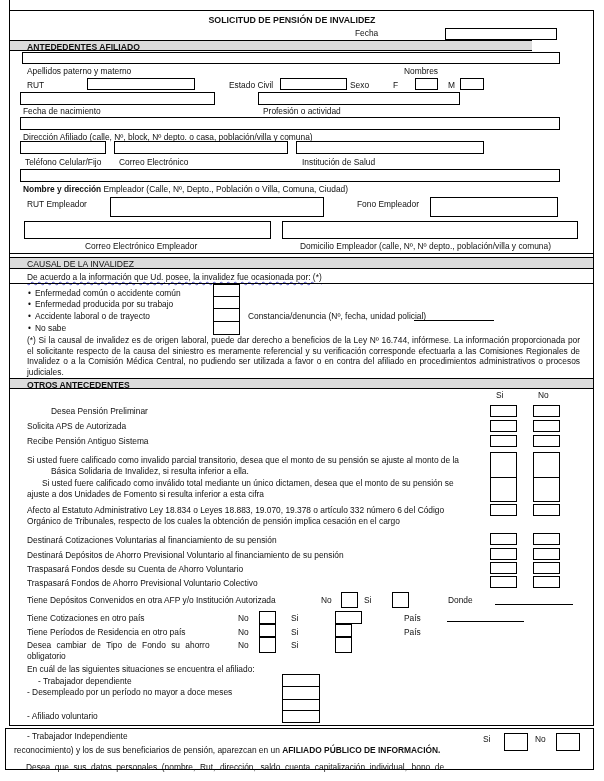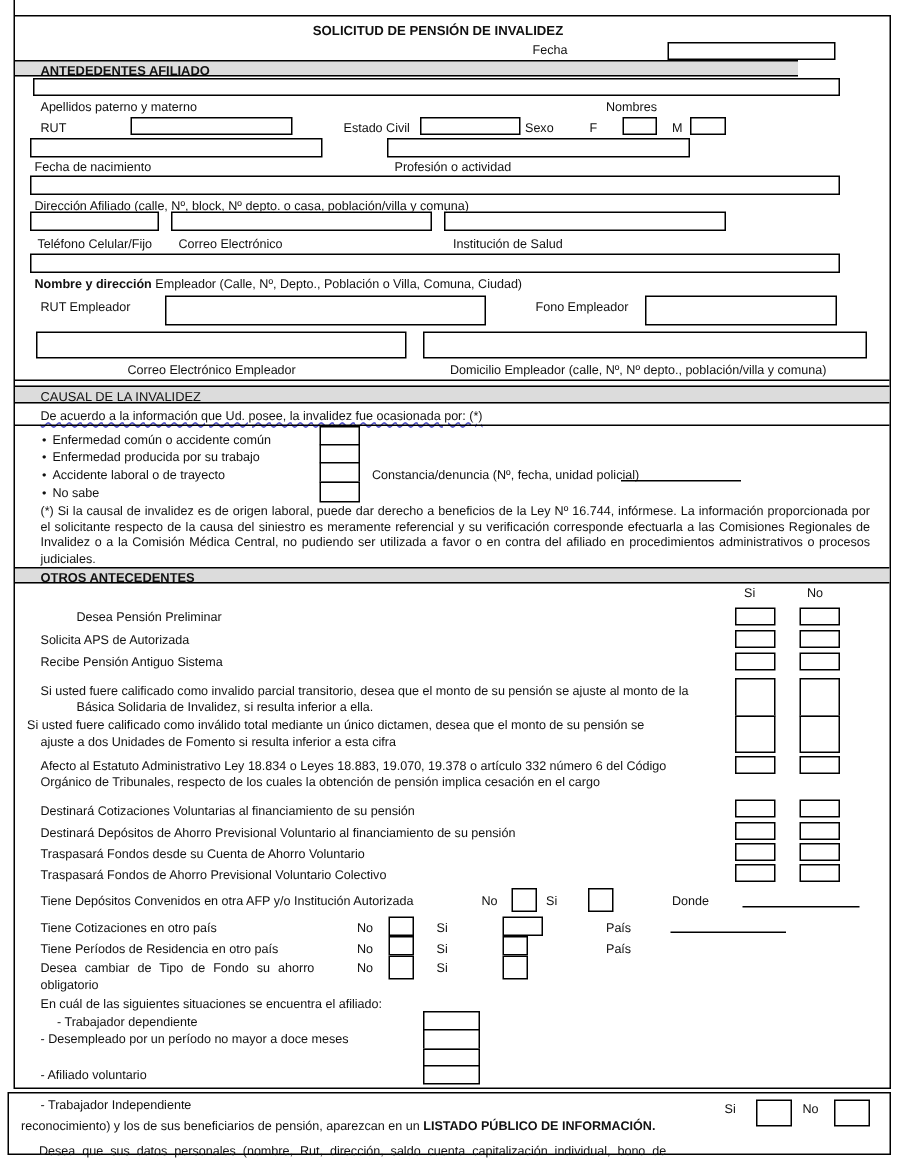--- a/index.html
+++ b/index.html
@@ -112,21 +112,21 @@
 
 <div class="txt" style="left:27px;top:436px;">Recibe Pensión Antiguo Sistema</div>
 <div class="box" style="left:490px;top:435px;width:27px;height:12px;"></div>
 <div class="box" style="left:533px;top:435px;width:27px;height:12px;"></div>
 
 <div class="txt" style="left:27px;top:455px;overflow:hidden;width:460px;">Si usted fuere calificado como invalido parcial transitorio, desea que el monto de su pensión se ajuste al monto de la</div>
 <div class="txt" style="left:27px;top:466px;padding-left:24px;">Básica Solidaria de Invalidez, si resulta inferior a ella.</div>
 <div class="box" style="left:490px;top:452px;width:27px;height:26px;"></div>
 <div class="box" style="left:533px;top:452px;width:27px;height:26px;"></div>
 
-<div class="txt" style="left:18px;top:478px;">Si usted fuere calificado como inválido total mediante un único dictamen, desea que el monto de su pensión se</div>
+<div class="txt" style="left:42px;top:478px;">Si usted fuere calificado como inválido total mediante un único dictamen, desea que el monto de su pensión se</div>
 <div class="txt" style="left:27px;top:489px;">ajuste a dos Unidades de Fomento si resulta inferior a esta cifra</div>
 <div class="box" style="left:490px;top:477px;width:27px;height:25px;"></div>
 <div class="box" style="left:533px;top:477px;width:27px;height:25px;"></div>
 
 <div class="txt" style="left:27px;top:505px;">Afecto al Estatuto Administrativo Ley 18.834 o Leyes 18.883, 19.070, 19.378 o artículo 332 número 6 del Código</div>
 <div class="txt" style="left:27px;top:516px;">Orgánico de Tribunales, respecto de los cuales la obtención de pensión implica cesación en el cargo</div>
 <div class="box" style="left:490px;top:504px;width:27px;height:12px;"></div>
 <div class="box" style="left:533px;top:504px;width:27px;height:12px;"></div>
 
 <div class="txt" style="left:27px;top:535px;">Destinará Cotizaciones Voluntarias al financiamiento de su pensión</div>
@@ -180,17 +180,17 @@
 <div class="txt" style="left:27px;top:687px;">- Desempleado por un período no mayor a doce meses</div>
 <div class="txt" style="left:27px;top:731px;">- Trabajador Independiente</div>
 <div class="txt" style="left:27px;top:711px;">- Afiliado voluntario</div>
 <div class="box" style="left:282px;top:674px;width:38px;height:13px;"></div>
 <div class="box" style="left:282px;top:686px;width:38px;height:14px;"></div>
 <div class="box" style="left:282px;top:699px;width:38px;height:12px;"></div>
 <div class="box" style="left:282px;top:710px;width:38px;height:13px;"></div>
 
 <div class="abs" style="left:5px;top:728px;width:589px;height:42px;border:1px solid #000;box-sizing:border-box;"></div>
 <div class="txt" style="left:26px;top:734px;word-spacing:2.3px;margin-top:28px;">Desea que sus datos personales (nombre, Rut, dirección, saldo cuenta capitalización individual, bono de</div>
-<div class="txt" style="left:14px;top:745px;"><span>reconocimiento) y los de sus beneficiarios de pensión, aparezcan en un </span><span class="bold">LISTADO PÚBLICO DE INFORMACIÓN.</span></div>
+<div class="txt" style="left:14px;top:745px;"><span>reconocimiento) y los de sus beneficiarios de pensión, aparezcan en un </span><span class="bold">AFILIADO PÚBLICO DE INFORMACIÓN.</span></div>
 <div class="txt" style="left:483px;top:734px;">Si</div>
 <div class="box" style="left:504px;top:733px;width:24px;height:18px;"></div>
 <div class="txt" style="left:535px;top:734px;">No</div>
 <div class="box" style="left:556px;top:733px;width:24px;height:18px;"></div>
 
 </body></html>

